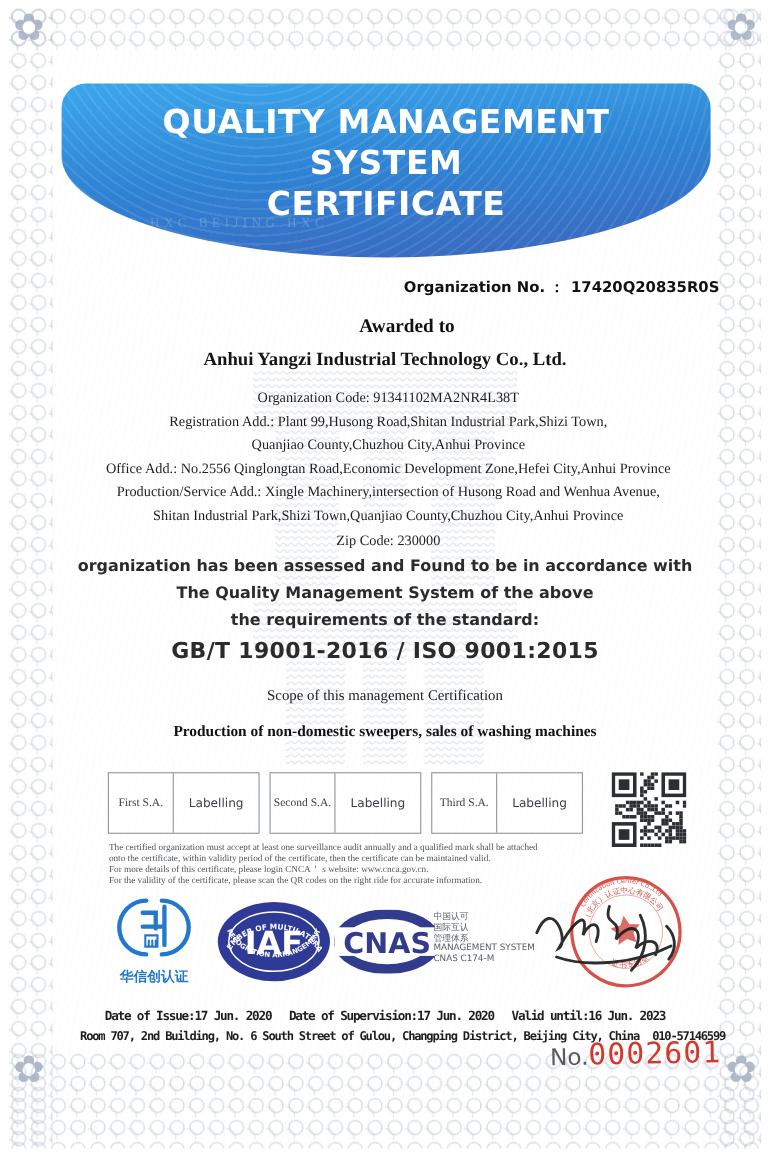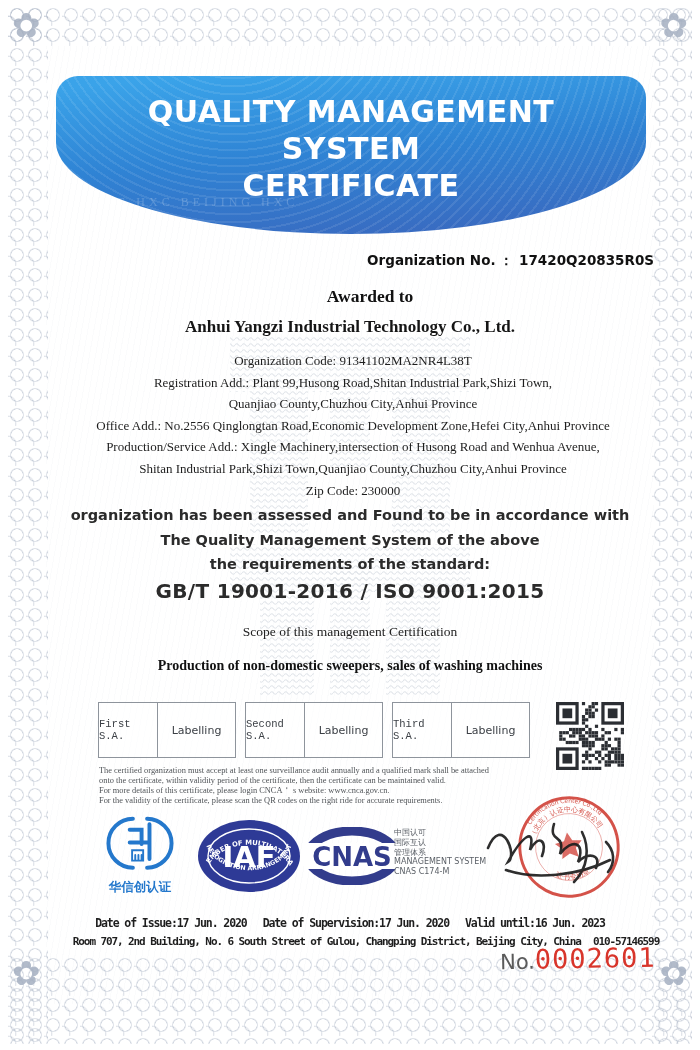--- a/index.html
+++ b/index.html
@@ -45,21 +45,21 @@
   .statement{top:503px;left:0;right:0;text-align:center;font-family:"DejaVu Sans",sans-serif;
     font-weight:700;font-size:14.5px;line-height:24.5px;color:#2b2b2b;}
   .standard{top:579px;left:0;right:0;text-align:center;font-family:"DejaVu Sans",sans-serif;
     font-weight:700;font-size:20px;color:#2b2b2b;letter-spacing:.3px;}
   .scope-heading{top:624px;left:0;right:0;text-align:center;font-size:13.5px;color:#222;}
   .scope-text{top:658px;left:0;right:0;text-align:center;font-weight:700;font-size:14px;color:#111;}
   
   .audit-row{top:702px;left:98px;display:flex;gap:9px;}
   .audit-box{width:138px;height:56px;border:1.5px solid #8e949c;display:flex;box-sizing:border-box;background:rgba(255,255,255,.6);}
   .audit-box .lbl{width:58px;border-right:1.5px solid #8e949c;display:flex;align-items:center;
-    justify-content:center;font-family:Liberation Mono, monospace;font-size:10.5px;color:#3c4046;}
+    justify-content:center;font-family:Liberation Serif, serif;font-size:10.5px;color:#3c4046;}
   .audit-box .val{flex:1;display:flex;align-items:center;justify-content:center;
     font-family:"DejaVu Sans",sans-serif;font-size:11px;color:#3c4046;}
   .qr{top:702px;left:556px;width:68px;height:68px;}
   
   .fine-print{top:766px;left:99px;right:40px;font-family:Liberation Serif, serif;
     font-size:8.4px;line-height:9.9px;color:#4f5357;white-space:nowrap;}
   
   .hxc{top:814px;left:98px;width:84px;text-align:center;}
   .hxc-caption{font-family:"DejaVu Sans",sans-serif;font-weight:700;font-size:12.5px;color:#2478cc;margin-top:1px;}
   .iaf{top:818px;left:196px;}
@@ -298,21 +298,21 @@
       <rect x="51.80952380952381" y="6.476190476190476" width="9.714285714285715" height="9.714285714285715" fill="#2b2e33"></rect>
       <rect x="0" y="45.333333333333336" width="22.666666666666668" height="22.666666666666668" fill="#2b2e33"></rect>
       <rect x="3.238095238095238" y="48.57142857142857" width="16.19047619047619" height="16.19047619047619" fill="#fff"></rect>
       <rect x="6.476190476190476" y="51.80952380952381" width="9.714285714285715" height="9.714285714285715" fill="#2b2e33"></rect>
     </svg>
 
   <div class="abs fine-print">
     <div>The certified organization must accept at least one surveillance audit annually and a qualified mark shall be attached</div>
     <div>onto the certificate, within validity period of the certificate, then the certificate can be maintained valid.</div>
     <div>For more details of this certificate, please login CNCA＇ s website: www.cnca.gov.cn.</div>
-    <div>For the validity of the certificate, please scan the QR codes on the right ride for accurate requirements.</div>
+    <div>For the validity of the certificate, please scan the QR codes on the right ride for accurate information.</div>
   </div>
 
   <div class="abs hxc">
     <svg width="78" height="60" viewBox="0 0 78 76">
       <g stroke="#2478cc" fill="none" stroke-linecap="round">
         <path d="M 30,6 A 31,31 0 0 0 30,68" stroke-width="5"></path>
         <path d="M 48,6 A 31,31 0 0 1 48,68" stroke-width="5"></path>
         <path d="M 26,20 h 15 v 18 M 51,13 v 44 M 26,36 h 25" stroke-width="5"></path>
         <path d="M 29,46 h 14 v 13 h -14 z M 33,59 v -7 M 37,59 v -7 M 41,59 v -7" stroke-width="2.4"></path>
       </g>

